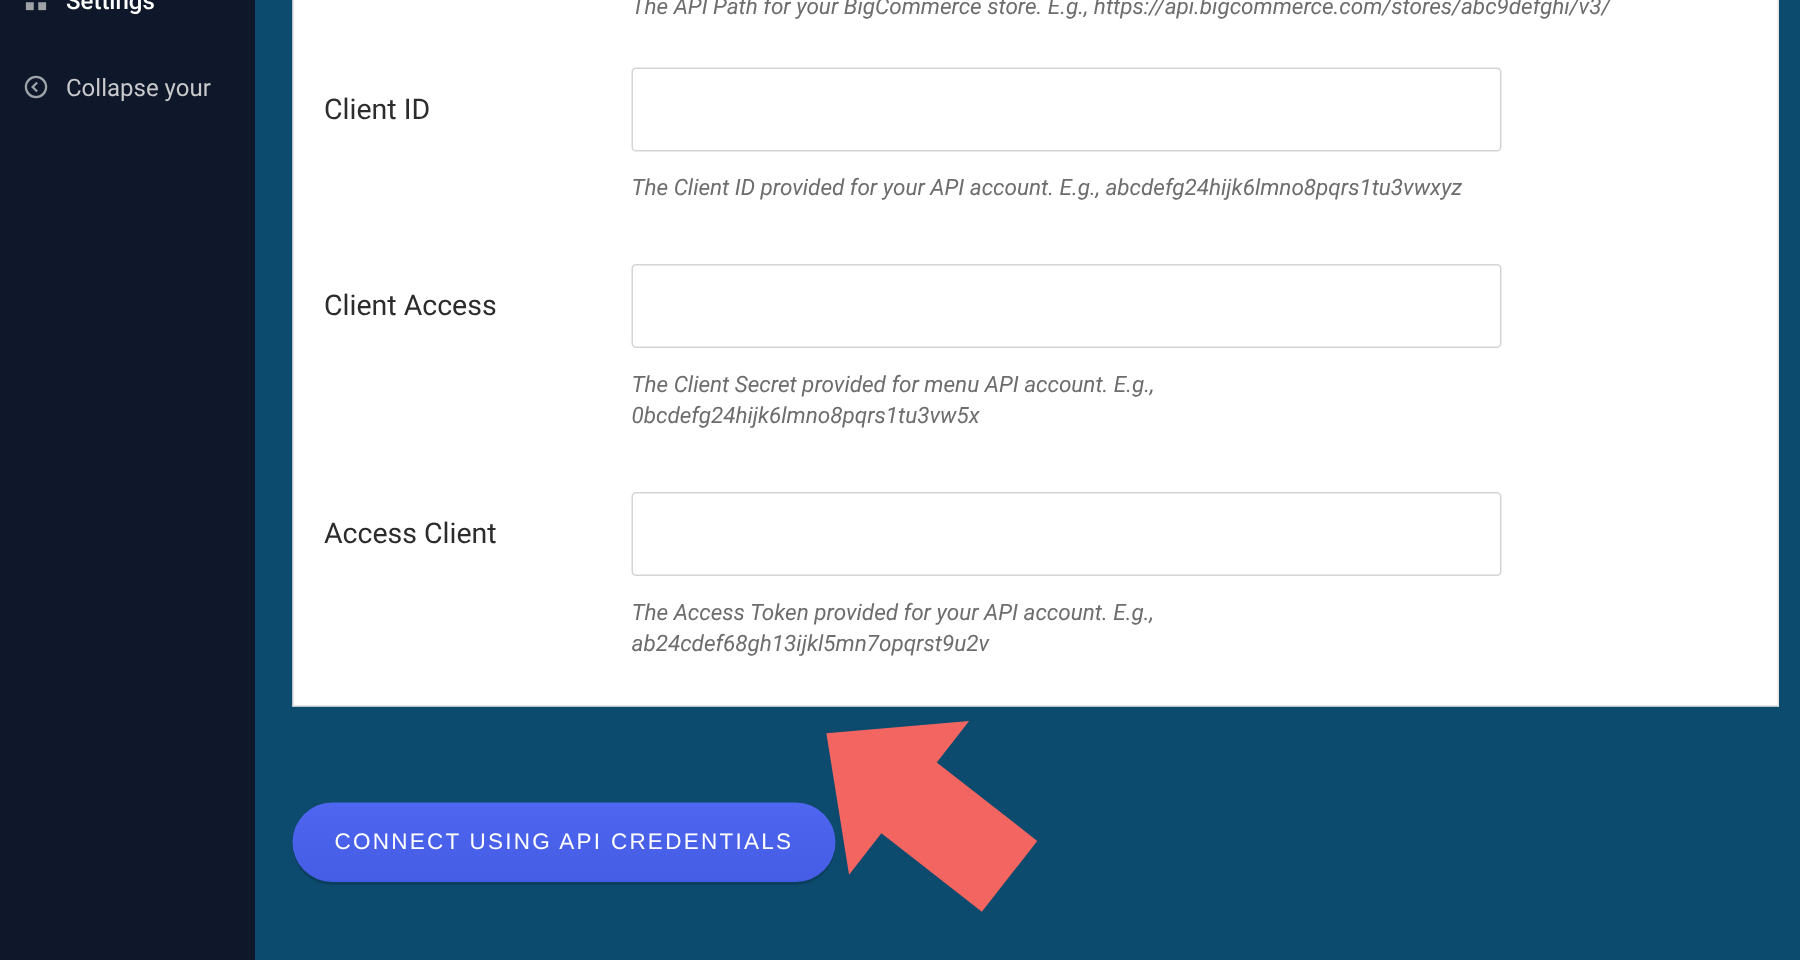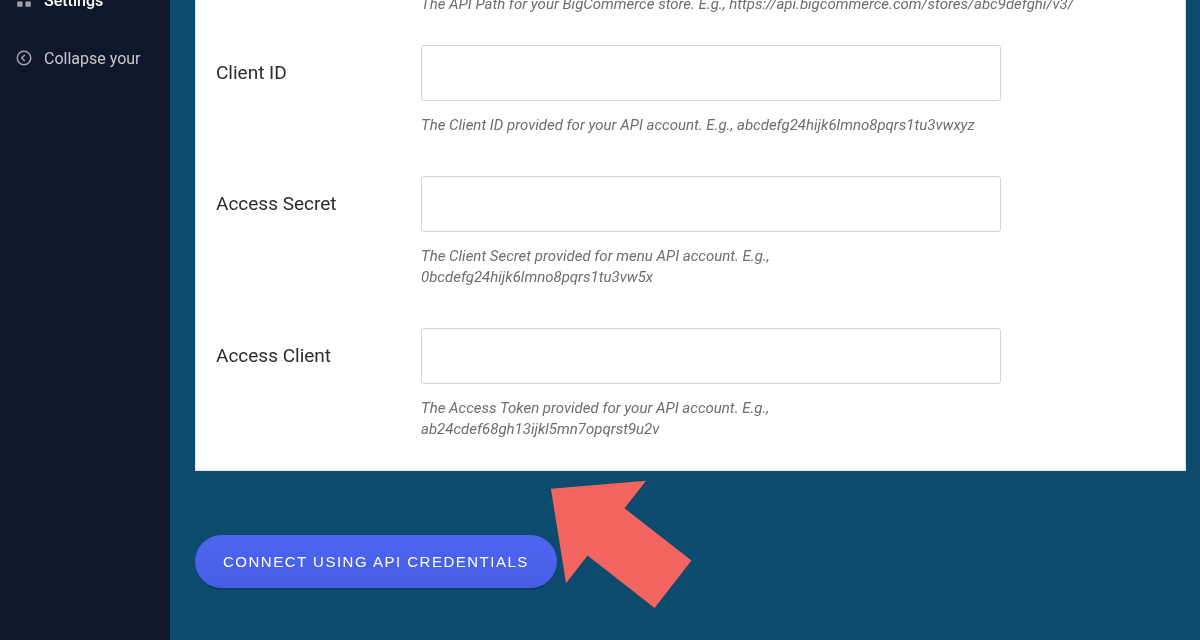--- a/index.html
+++ b/index.html
@@ -174,21 +174,21 @@
       <div class="col-label">Client ID</div>
       <div class="col-field">
         <input type="text" value="" style="">
         <p class="help">The Client ID provided for your API account. E.g., abcdefg24hijk6lmno8pqrs1tu3vwxyz</p>
       </div>
     </div>
 
     <div class="row-gap"></div>
 
     <div class="form-row">
-      <div class="col-label">Access Secret</div>
+      <div class="col-label">Client Access</div>
       <div class="col-field">
         <input type="text" value="" style="">
         <p class="help">The Client Secret provided for menu API account. E.g., 0bcdefg24hijk6lmno8pqrs1tu3vw5x</p>
       </div>
     </div>
 
     <div class="row-gap"></div>
 
     <div class="form-row">
       <div class="col-label">Access Client</div>

